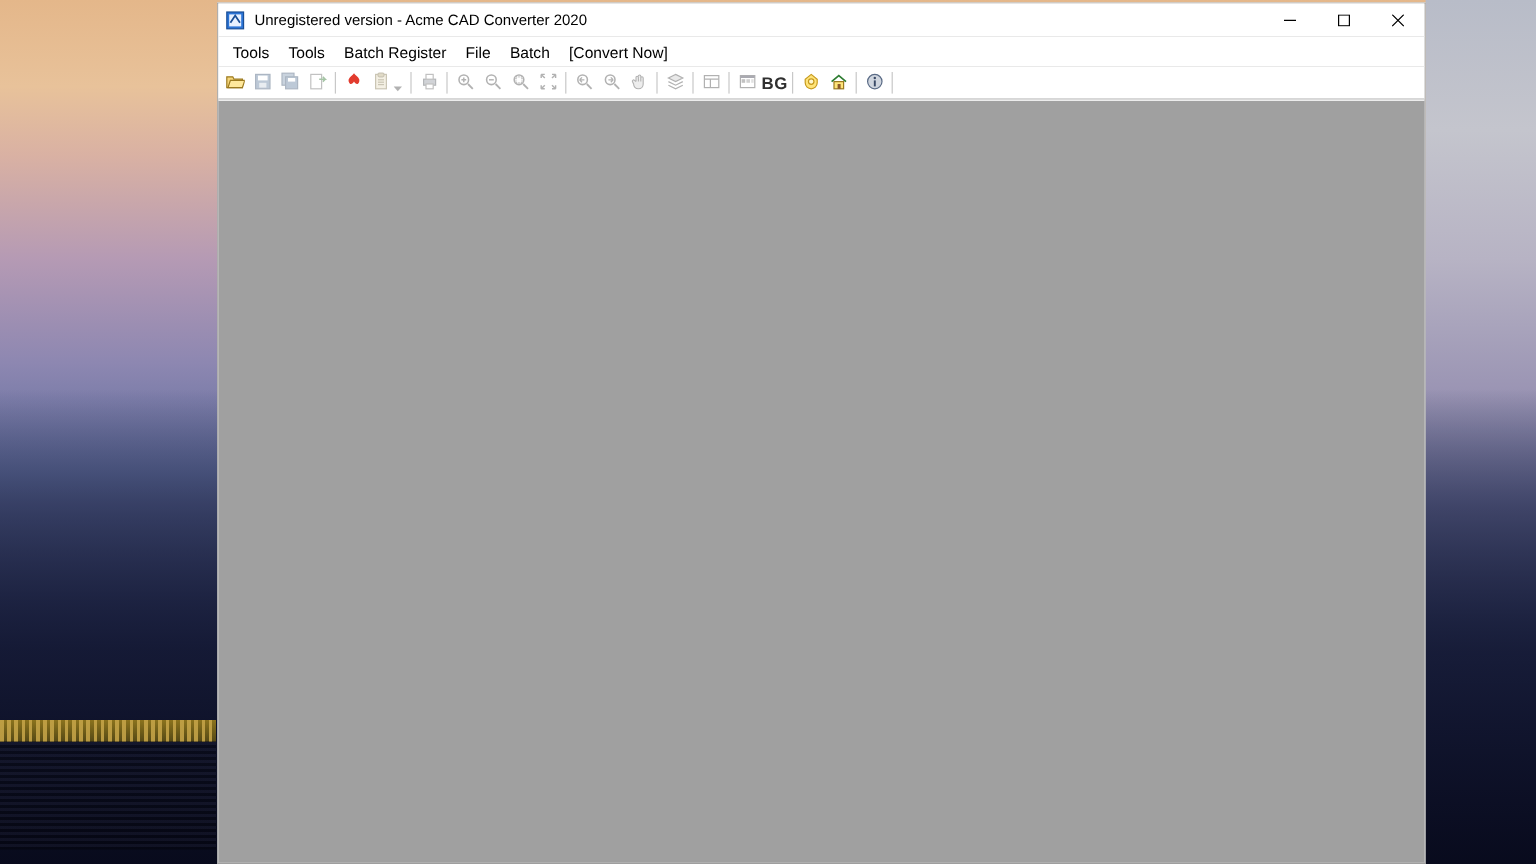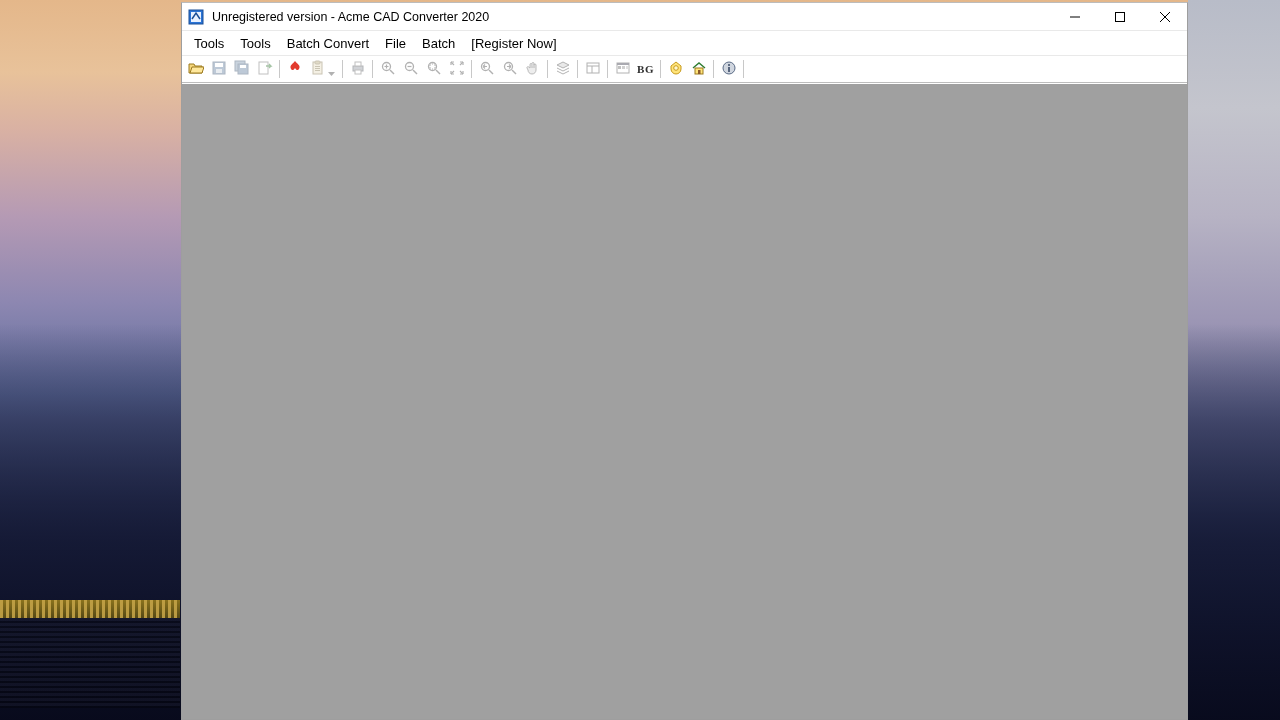--- a/index.html
+++ b/index.html
@@ -158,22 +158,22 @@
   .tool-btn.disabled { pointer-events: none; }
 
   .canvas-area {
     flex: 1;
     background: #a0a0a0;
     border-top: 1px solid #ffffff;
   }
 
   
   .bg-text {
-    font-family: Liberation Serif, serif;
-    font-size: 11px;
+    font-family: Liberation Sans, sans-serif;
+    font-size: 14px;
     font-weight: 600;
     color: #303030;
     letter-spacing: 0.5px;
   }
 </style>
 </head>
 <body>
 
 <div class="desktop">
   <div class="sky-band-right"></div>
@@ -207,24 +207,24 @@
           <svg width="10" height="10" viewBox="0 0 10 10">
               <path d="M0 0 L10 10 M10 0 L0 10" stroke="#000" stroke-width="1"></path>
             </svg>
         </div>
       </div>
     </div>
 
     <div class="menubar">
       <div class="menu-item">Tools</div>
       <div class="menu-item">Tools</div>
-      <div class="menu-item">Batch Convert</div>
+      <div class="menu-item">Batch Register</div>
       <div class="menu-item">File</div>
       <div class="menu-item">Batch</div>
-      <div class="menu-item">[Register Now]</div>
+      <div class="menu-item">[Convert Now]</div>
     </div>
 
     <div class="toolbar">
 
       <div class="tool-btn">
         <span>
           <svg width="16" height="16" viewBox="0 0 16 16">
             <path d="M1 4h5l1 2h7v7H1z" fill="#f5d67b" stroke="#9c7a1f"></path>
             <path d="M2 13L4 7h12l-2 6z" fill="#ffe89c" stroke="#9c7a1f"></path>
           </svg>

